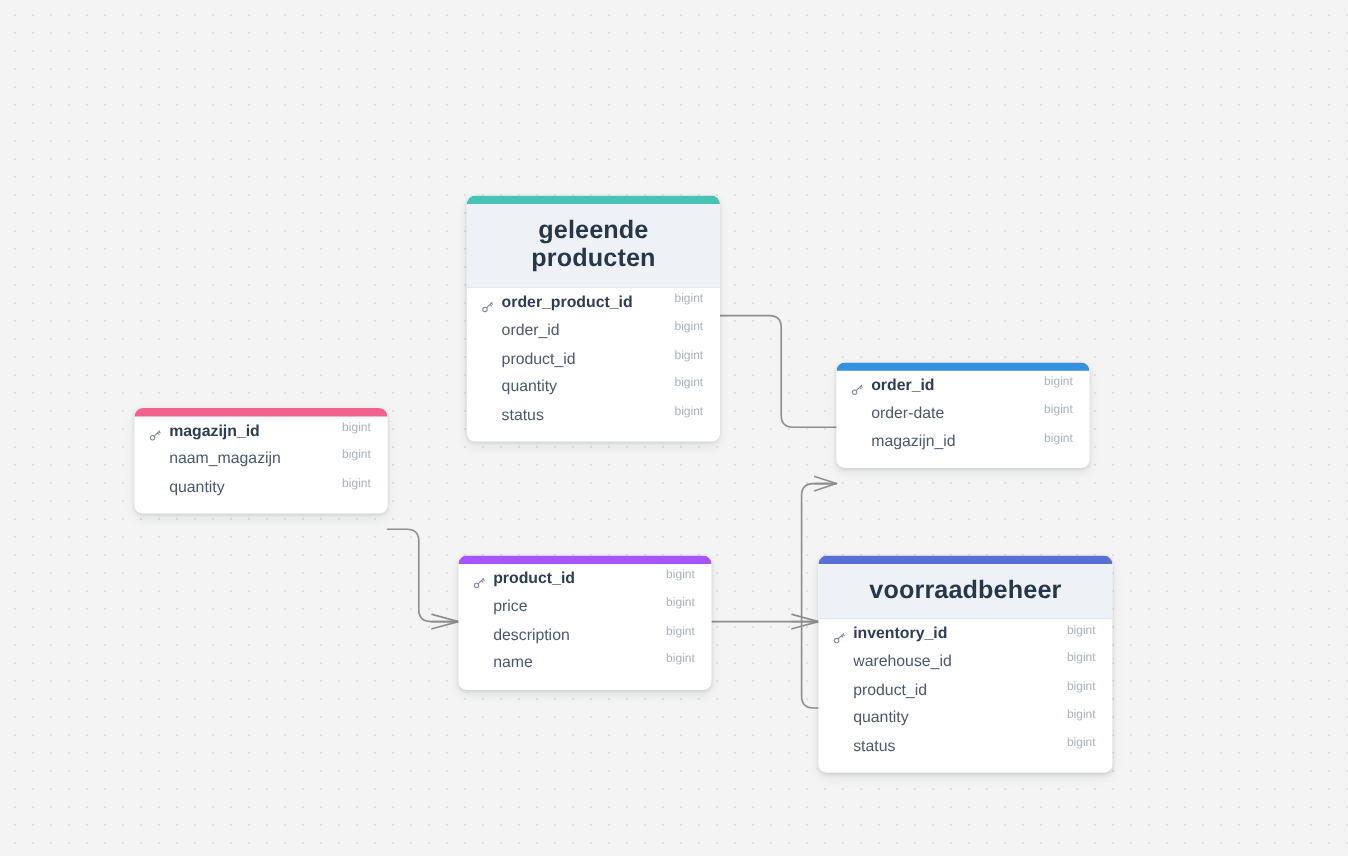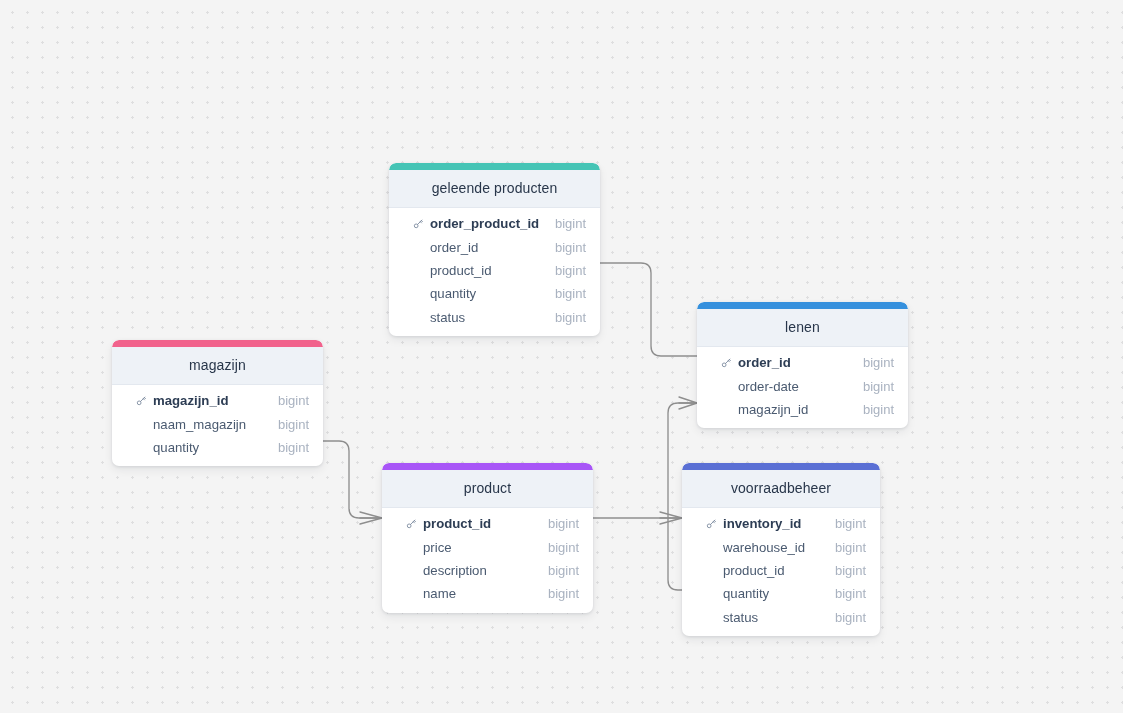--- a/index.html
+++ b/index.html
@@ -46,35 +46,34 @@
   }
   .accent-bar {
     height: 7px;
     width: 100%;
     border-top-left-radius: 7px;
     border-top-right-radius: 7px;
   }
   .table-title {
     background: #eef2f7;
     color: #28364a;
-    font-size: 14px;
-    font-weight: normal;
+    font-size: 21px;
+    font-weight: bold;
     text-align: center;
     padding: 10px 8px 11px 8px;
     border-bottom: 1px solid #e3e8ef;
     letter-spacing: 0.1px;
   }
   .fields {
     padding: 4px 0 7px 0;
   }
   .field-row {
     display: flex;
-    align-items: center;
     height: 23.4px;
-    padding: 0 14px 0 24px;
+    padding: 0 14px 0 12px;
     box-sizing: border-box;
   }
   .key-slot {
     width: 14px;
     min-width: 14px;
     display: flex;
     align-items: center;
     justify-content: flex-start;
     margin-right: 3px;
   }
@@ -83,21 +82,21 @@
     font-size: 13.2px;
     color: #4a5a70;
     white-space: nowrap;
     overflow: hidden;
   }
   .field-row.pk .field-name {
     font-weight: bold;
     color: #2d3d54;
   }
   .field-type {
-    font-size: 13px;
+    font-size: 10px;
     color: #a9b2c0;
     white-space: nowrap;
     margin-left: 12px;
   }
 </style>
 </head>
 <body>
 
 <div id="canvas">
 
@@ -165,21 +164,20 @@
       <div class="field-row">
         <span class="key-slot"></span>
         <span class="field-name">status</span>
         <span class="field-type">bigint</span>
       </div>
     </div>
   </div>
 
   <div class="table-card" style="left:112px; top:340px; width:211px;">
     <div class="accent-bar" style="background:#f1628c;"></div>
-    <div class="table-title">magazijn</div>
     <div class="fields">
       <div class="field-row pk">
         <span class="key-slot">
           <svg width="11" height="11" viewBox="0 0 16 16" fill="none" stroke="#7c8a9e" stroke-width="1.3">
             <circle cx="4.6" cy="11.4" r="2.7"></circle>
             <path d="M6.6 9.4 L13 3 M10.6 5.4 L12.3 7.1 M12.2 3.8 L13.8 5.4" stroke-linecap="round"></path>
           </svg>
         </span>
         <span class="field-name">magazijn_id</span>
         <span class="field-type">bigint</span>
@@ -192,21 +190,20 @@
       <div class="field-row">
         <span class="key-slot"></span>
         <span class="field-name">quantity</span>
         <span class="field-type">bigint</span>
       </div>
     </div>
   </div>
 
   <div class="table-card" style="left:697px; top:302px; width:211px;">
     <div class="accent-bar" style="background:#3590dd;"></div>
-    <div class="table-title">lenen</div>
     <div class="fields">
       <div class="field-row pk">
         <span class="key-slot">
           <svg width="11" height="11" viewBox="0 0 16 16" fill="none" stroke="#7c8a9e" stroke-width="1.3">
             <circle cx="4.6" cy="11.4" r="2.7"></circle>
             <path d="M6.6 9.4 L13 3 M10.6 5.4 L12.3 7.1 M12.2 3.8 L13.8 5.4" stroke-linecap="round"></path>
           </svg>
         </span>
         <span class="field-name">order_id</span>
         <span class="field-type">bigint</span>
@@ -219,21 +216,20 @@
       <div class="field-row">
         <span class="key-slot"></span>
         <span class="field-name">magazijn_id</span>
         <span class="field-type">bigint</span>
       </div>
     </div>
   </div>
 
   <div class="table-card" style="left:382px; top:463px; width:211px;">
     <div class="accent-bar" style="background:#a855f7;"></div>
-    <div class="table-title">product</div>
     <div class="fields">
       <div class="field-row pk">
         <span class="key-slot">
           <svg width="11" height="11" viewBox="0 0 16 16" fill="none" stroke="#7c8a9e" stroke-width="1.3">
             <circle cx="4.6" cy="11.4" r="2.7"></circle>
             <path d="M6.6 9.4 L13 3 M10.6 5.4 L12.3 7.1 M12.2 3.8 L13.8 5.4" stroke-linecap="round"></path>
           </svg>
         </span>
         <span class="field-name">product_id</span>
         <span class="field-type">bigint</span>
@@ -249,21 +245,21 @@
         <span class="field-type">bigint</span>
       </div>
       <div class="field-row">
         <span class="key-slot"></span>
         <span class="field-name">name</span>
         <span class="field-type">bigint</span>
       </div>
     </div>
   </div>
 
-  <div class="table-card" style="left:682px; top:463px; width:198px;">
+  <div class="table-card" style="left:682px; top:463px; width:245px;">
     <div class="accent-bar" style="background:#5a6fd4;"></div>
     <div class="table-title">voorraadbeheer</div>
     <div class="fields">
       <div class="field-row pk">
         <span class="key-slot">
           <svg width="11" height="11" viewBox="0 0 16 16" fill="none" stroke="#7c8a9e" stroke-width="1.3">
             <circle cx="4.6" cy="11.4" r="2.7"></circle>
             <path d="M6.6 9.4 L13 3 M10.6 5.4 L12.3 7.1 M12.2 3.8 L13.8 5.4" stroke-linecap="round"></path>
           </svg>
         </span>

